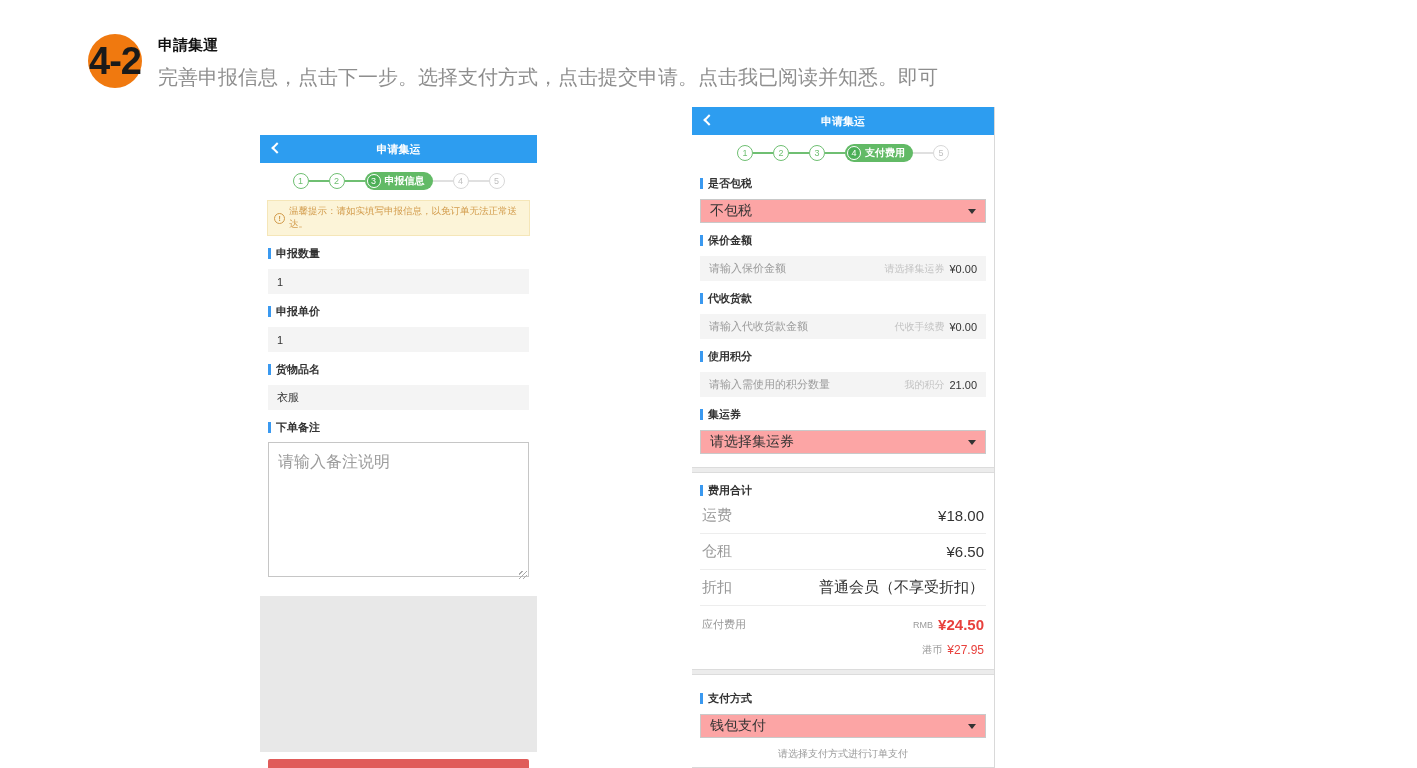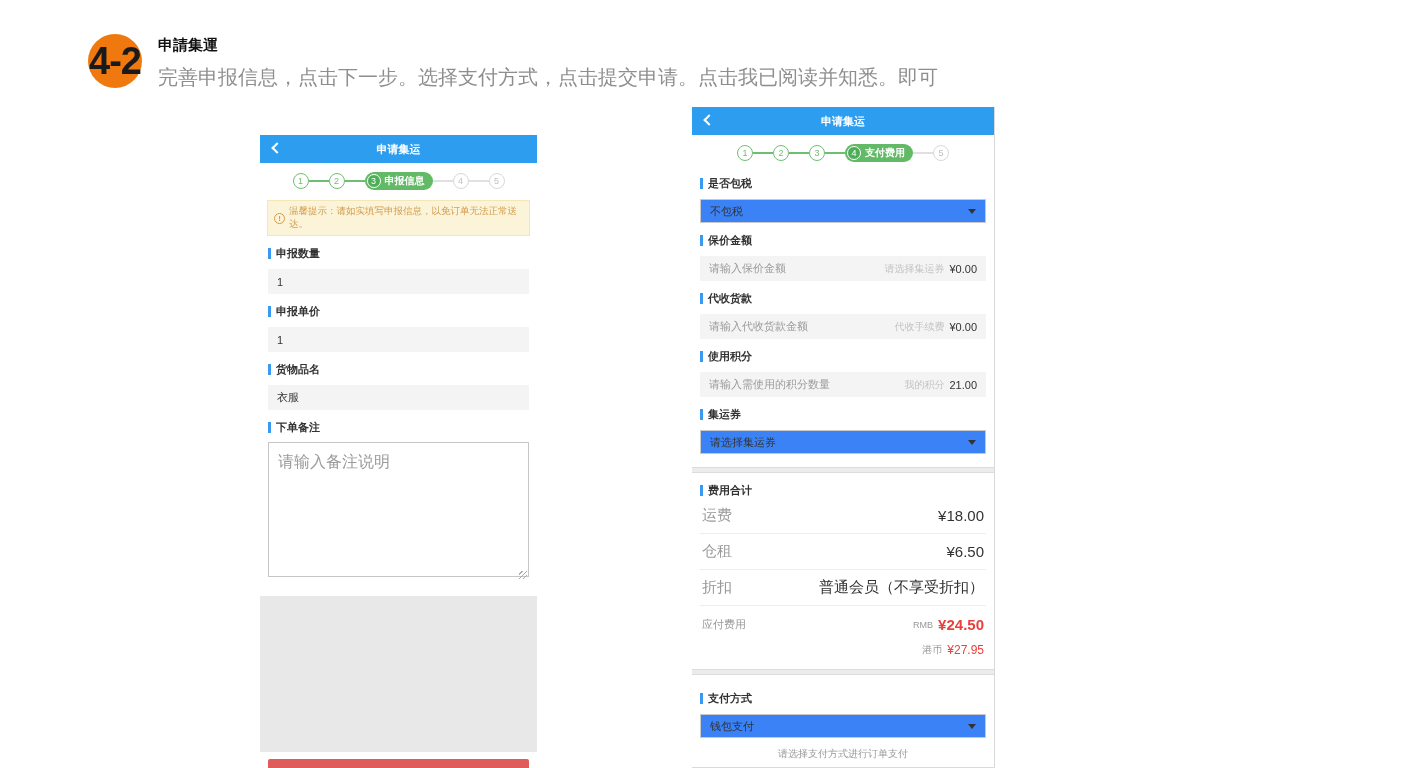--- a/index.html
+++ b/index.html
@@ -44,22 +44,22 @@
 
   
   .content { padding:0 8px; }
   .f-label { display:flex; align-items:center; font-size:11px; color:#333; font-weight:bold; margin-top:10px; }
   .f-label::before { content:""; width:3px; height:11px; background:#3a99f0; margin-right:5px; }
   .gray-input { margin-top:8px; height:25px; background:#f4f4f4; display:flex; align-items:center;
     padding:0 9px; font-size:11px; }
   .gray-input .ph { color:#9b9b9b; flex:1 1 auto; }
   .gray-input .fee-lbl { color:#c3c3c3; font-size:10px; margin-right:5px; }
   .gray-input .fee-val { color:#333; font-size:11px; }
-  .select-box { margin-top:8px; height:24px; border:1px solid #c9c9c9; background:#3b82f6;
-    display:flex; align-items:center; padding:10px 9px; font-size:11px; color:#333; cursor:pointer; }
+  .select-box { margin-top:8px; height:24px; border:1px solid #c9c9c9; background:#fca5a5;
+    display:flex; align-items:center; padding:10px 9px; font-size:14px; color:#333; cursor:pointer; }
   .select-box .val { flex:1 1 auto; }
   .caret-down { width:0; height:0; border-left:4px solid transparent; border-right:4px solid transparent;
     border-top:5px solid #333; flex:none; }
 
   
   .notice { margin:0 7px; background:#fcf4d8; border:1px solid #f5e6b8; color:#d29b4b;
     font-size:9.5px; padding:4px 6px; display:flex; align-items:center; }
   .notice-icon { width:11px; height:11px; border:1px solid #d29b4b; border-radius:50%; flex:none;
     font-size:8px; line-height:10px; text-align:center; margin-right:4px; font-weight:bold; }
   .ta-wrap { position:relative; margin-top:7px; }

